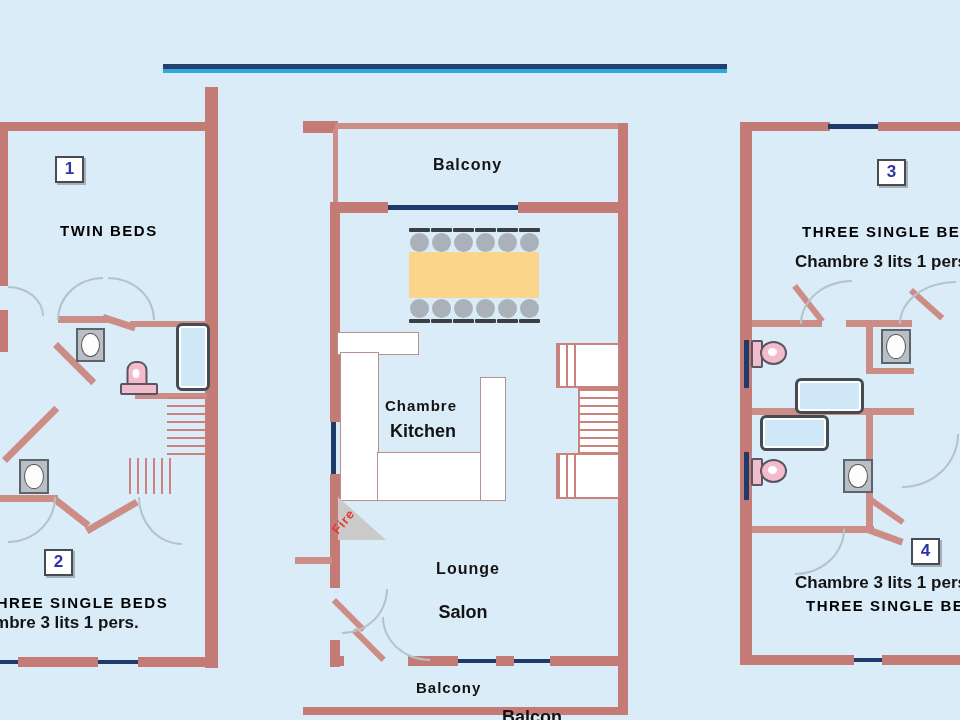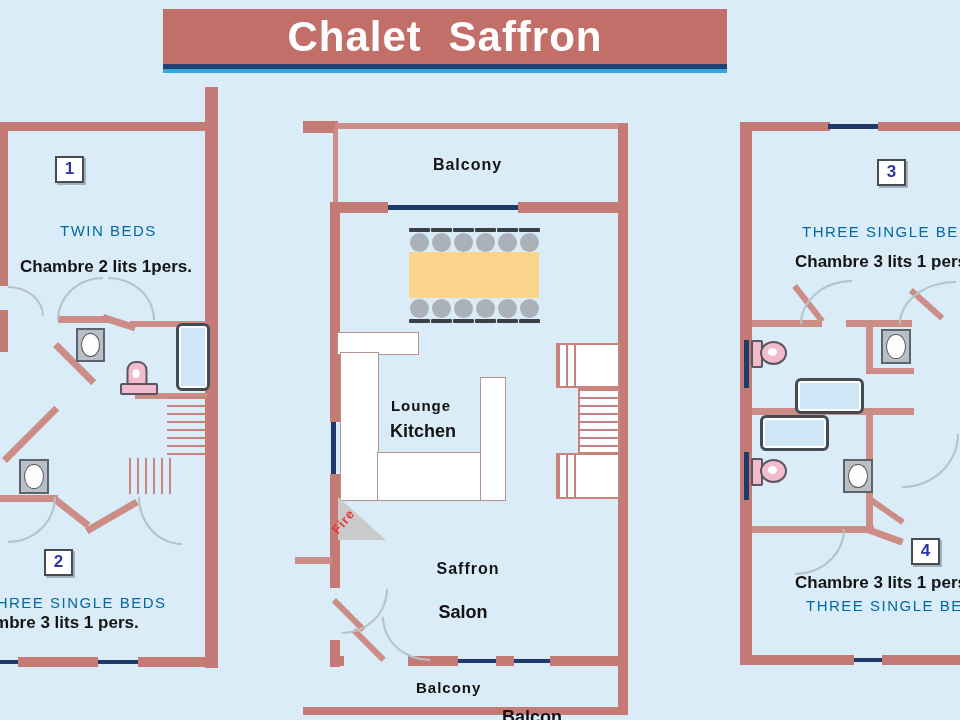--- a/index.html
+++ b/index.html
@@ -34,38 +34,37 @@
   .stairbox{position:absolute;background:#fff;border:2px solid #c9827c;}
   .stairbox>.steps-h,.stairbox>.steps-v{position:absolute;inset:0;width:auto;height:auto;}
   
   .counter{position:absolute;background:#fff;border:1px solid #b5928f;}
   
   .table{position:absolute;background:#fbd58c;}
   .chair-c{position:absolute;width:19px;height:19px;border-radius:50%;background:#abb1b9;}
   .chair-b{position:absolute;width:21px;height:4px;background:#3b4046;border-radius:1px;}
   
   .numbox{position:absolute;width:25px;height:23px;background:#fff;border:2px solid #474b52;color:#2d34a4;font-weight:bold;font-size:17px;text-align:center;line-height:22px;box-shadow:2px 2px 0 rgba(70,70,70,.35);}
-  .lbl-blue{position:absolute;color:#0369a1;font-weight:normal;font-size:15px;letter-spacing:1.5px;white-space:nowrap;}
+  .lbl-blue{position:absolute;color:#000000;font-weight:bold;font-size:15px;letter-spacing:1.5px;white-space:nowrap;}
   .lbl-black{position:absolute;color:#131313;font-weight:bold;font-size:17px;white-space:nowrap;}
   .lbl-hand{position:absolute;color:#131313;font-weight:bold;font-size:16px;letter-spacing:1px;white-space:nowrap;}
   .center{text-align:center;}
   
   #banner{position:absolute;left:163px;top:9px;width:564px;height:55px;background:#c16f68;color:#fff;
           font-weight:bold;font-size:42px;text-align:center;line-height:55px;word-spacing:14px;letter-spacing:1px;}
   #banner-navy{position:absolute;left:163px;top:64px;width:564px;height:5px;background:#23406f;}
   #banner-cyan{position:absolute;left:163px;top:69px;width:564px;height:4px;background:#2fa8e0;}
   .fire{position:absolute;left:340px;top:522px;color:#e23b33;font-weight:bold;font-size:13px;transform:rotate(-50deg);transform-origin:0 100%;letter-spacing:1px;}
   .firetri{position:absolute;left:338px;top:497px;width:48px;height:43px;background:#cacaca;clip-path:polygon(0 0,0 100%,100% 100%);}
 </style>
 </head>
 <body>
 
 <div id="stage">
 
-  <div id="banner">Chalet Saffron</div>
   <div id="banner-navy"></div>
   <div id="banner-cyan"></div>
 
   <div class="abs" style="left:0;top:0;width:240px;height:720px;">
 
     <div class="wall" style="left:0;top:122px;width:216px;height:9px;"></div>
     <div class="wall" style="left:205px;top:87px;width:13px;height:581px;"></div>
     <div class="wall" style="left:0;top:122px;width:8px;height:164px;"></div>
     <div class="wall" style="left:0;top:310px;width:8px;height:42px;"></div>
     <div class="wallL" style="left:58px;top:316px;width:52px;height:7px;"></div>
@@ -94,21 +93,20 @@
       <div class="bowl"></div>
       <div class="base"></div>
     </div>
     <div class="tub" style="left:176px;top:323px;width:28px;height:62px;"></div>
     <div class="steps-h" style="left:167px;top:397px;width:39px;height:64px;"></div>
     <div class="steps-v" style="left:129px;top:458px;width:42px;height:36px;"></div>
     <div class="basin" style="left:19px;top:459px;width:26px;height:31px;"></div>
 
     <div class="numbox" style="left:55px;top:156px;">1</div>
     <div class="lbl-blue" style="left:60px;top:222px;">TWIN BEDS</div>
-    <div class="lbl-black" style="left:20px;top:257px;">Chambre 2 lits 1pers.</div>
     <div class="numbox" style="left:44px;top:549px;">2</div>
     <div class="lbl-blue" style="left:-14px;top:594px;">THREE SINGLE BEDS</div>
     <div class="lbl-black" style="left:-38px;top:613px;">Chambre 3 lits 1 pers.</div>
   </div>
 
   <div class="abs" style="left:0;top:0;width:960px;height:720px;">
 
     <div class="wall" style="left:303px;top:121px;width:35px;height:12px;"></div>
     <div class="wallL" style="left:335px;top:123px;width:290px;height:6px;"></div>
     <div class="wallL" style="left:333px;top:129px;width:5px;height:76px;"></div>
@@ -172,23 +170,23 @@
       <div class="steps-v" style="width:23px;"></div>
     </div>
     <div class="stairbox" style="left:578px;top:387px;width:38px;height:63px;">
       <div class="steps-h"></div>
     </div>
     <div class="stairbox" style="left:556px;top:453px;width:60px;height:42px;">
       <div class="steps-v" style="width:23px;"></div>
     </div>
 
     <div class="lbl-hand center" style="left:405px;top:156px;width:125px;">Balcony</div>
-    <div class="lbl-hand center" style="left:383px;top:397px;width:76px;font-size:15px;">Lounge</div>
+    <div class="lbl-hand center" style="left:383px;top:397px;width:76px;font-size:15px;">Chambre</div>
     <div class="lbl-black center" style="left:383px;top:421px;width:80px;font-size:18px;font-weight:600;">Kitchen</div>
-    <div class="lbl-hand center" style="left:408px;top:560px;width:120px;">Saffron</div>
+    <div class="lbl-hand center" style="left:408px;top:560px;width:120px;">Lounge</div>
     <div class="lbl-black center" style="left:408px;top:602px;width:110px;font-size:18px;font-weight:600;">Salon</div>
     <div class="lbl-hand" style="left:416px;top:679px;font-size:15px;">Balcony</div>
     <div class="lbl-black" style="left:502px;top:707px;font-size:18px;font-weight:600;">Balcon</div>
   </div>
 
   <div class="abs" style="left:0;top:0;width:960px;height:720px;">
 
     <div class="wall" style="left:740px;top:122px;width:90px;height:9px;"></div>
     <div class="win" style="left:828px;top:124px;width:50px;height:5px;"></div>
     <div class="wall" style="left:878px;top:122px;width:82px;height:9px;"></div>

